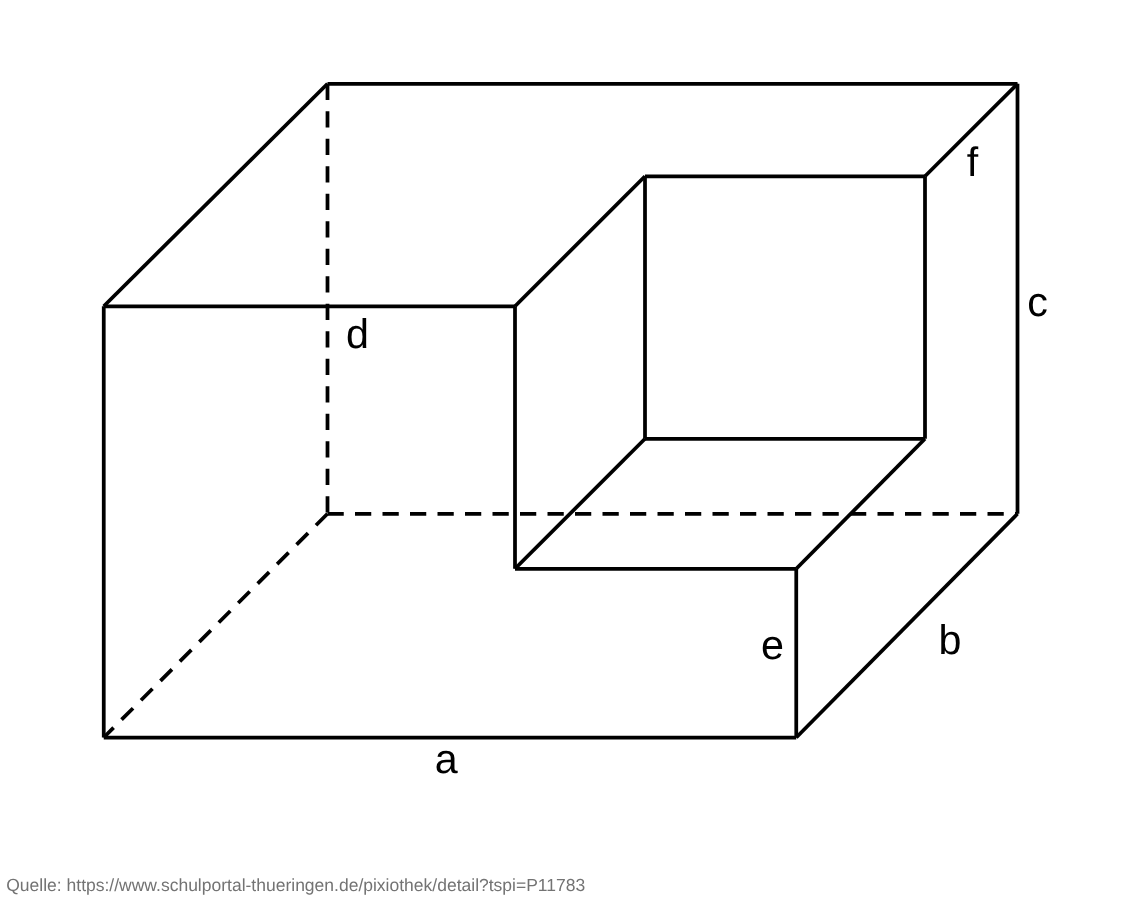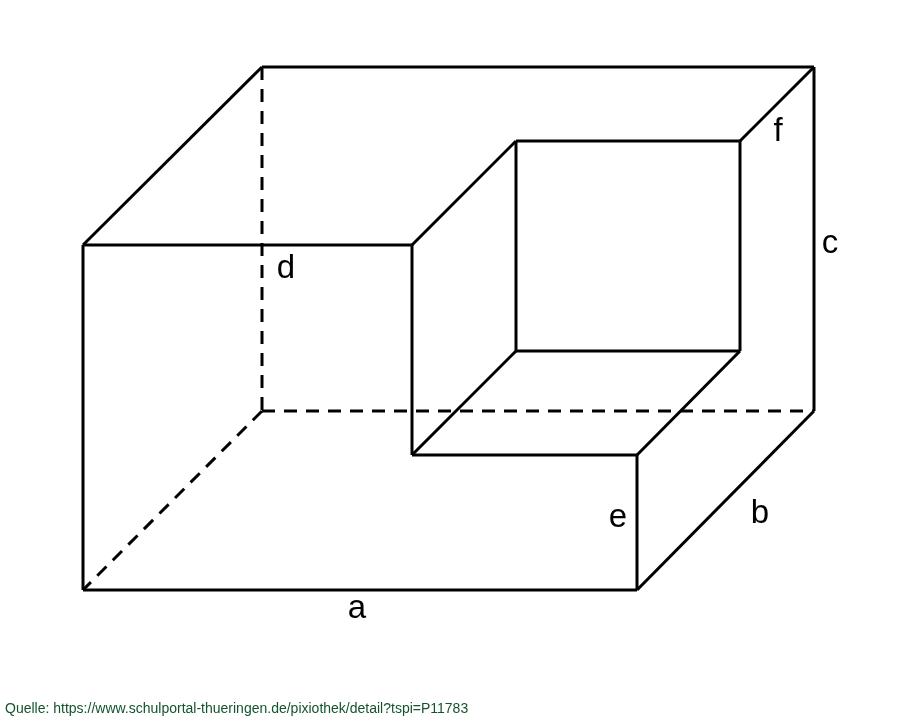--- a/index.html
+++ b/index.html
@@ -39,21 +39,21 @@
     font-family: "Liberation Sans", sans-serif;
     font-size: 33px;
     text-anchor: middle;
   }
   .source-line {
     position: absolute;
     left: 5px;
     top: 700px;
     font-size: 14px;
     line-height: 17px;
-    color: #14532d;
+    color: #737373;
     white-space: nowrap;
   }
 </style>
 </head>
 <body>
 
 <div class="stage">
 
   <svg class="figure-svg" viewBox="0 0 900 725" xmlns="http://www.w3.org/2000/svg">
 

